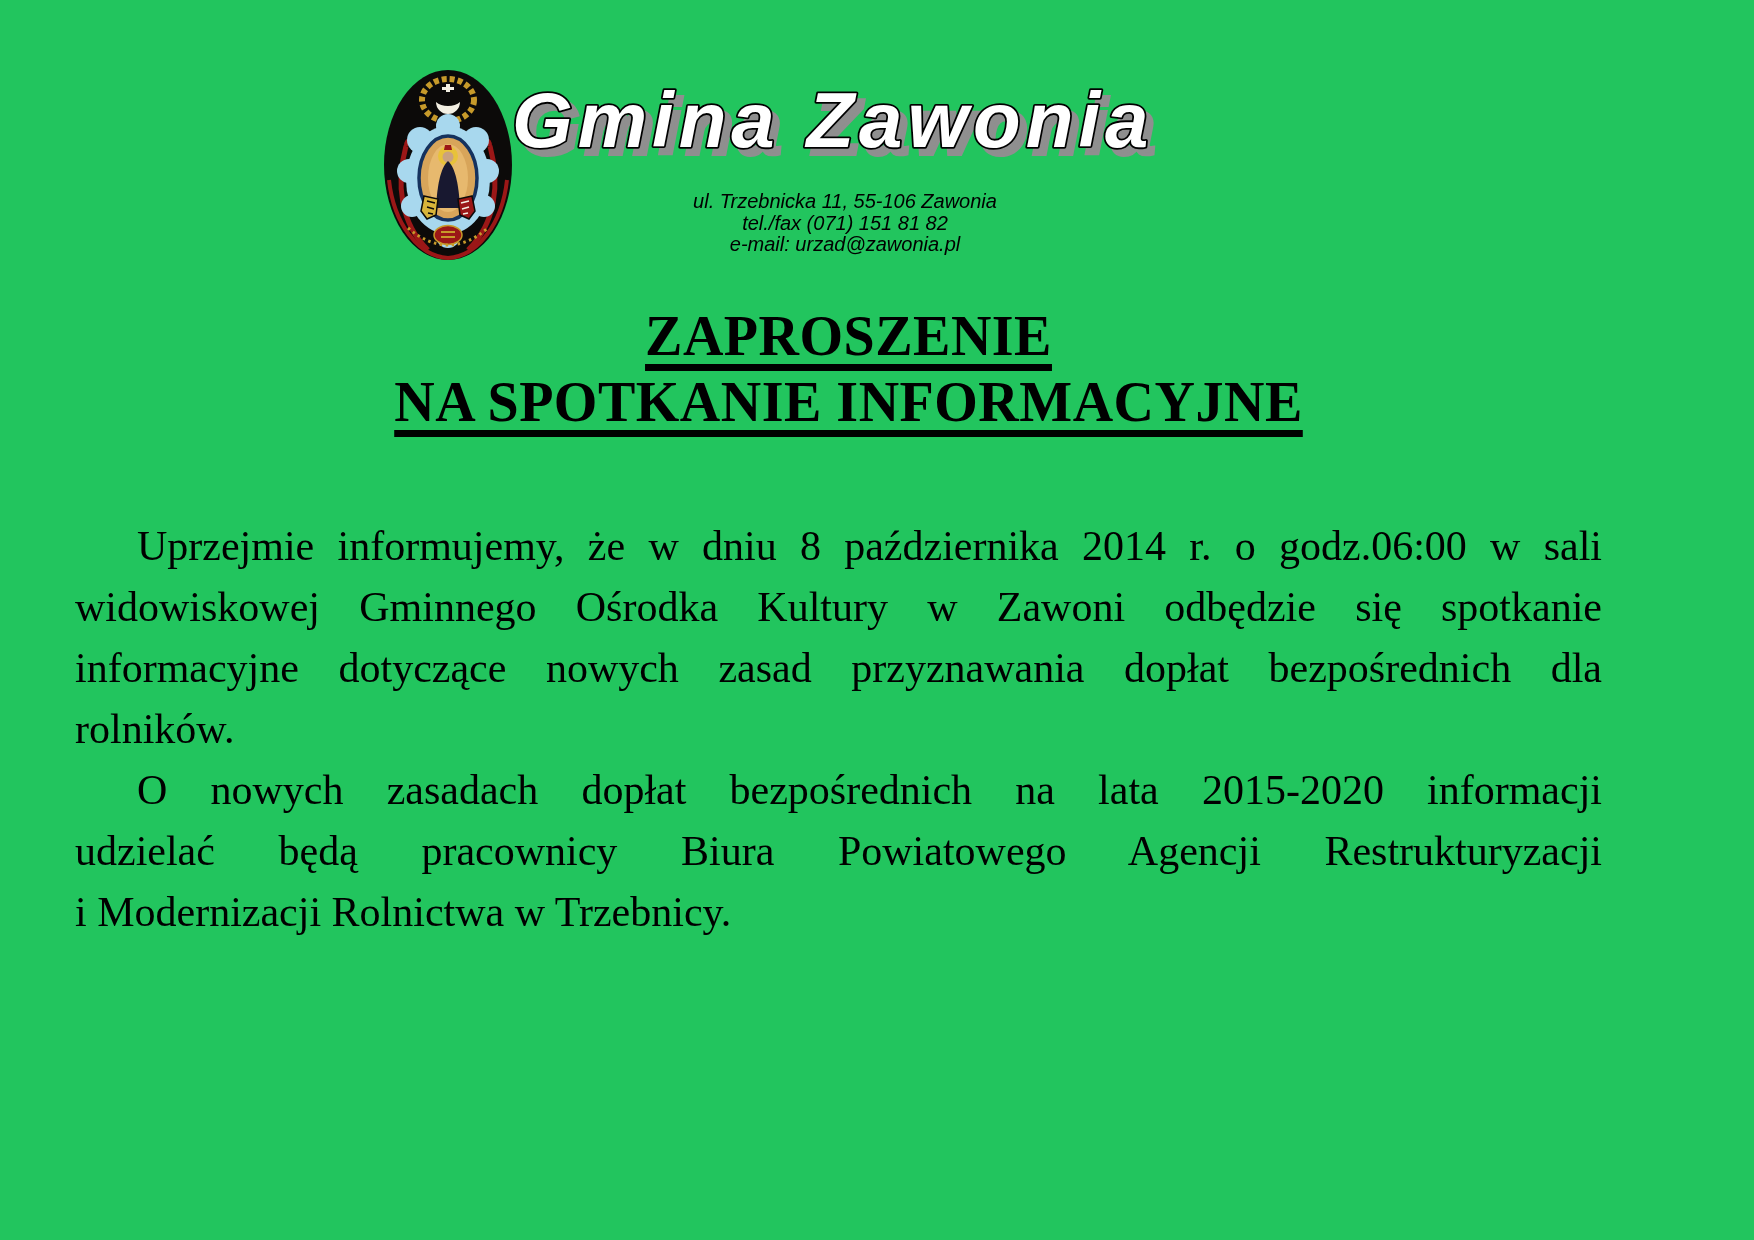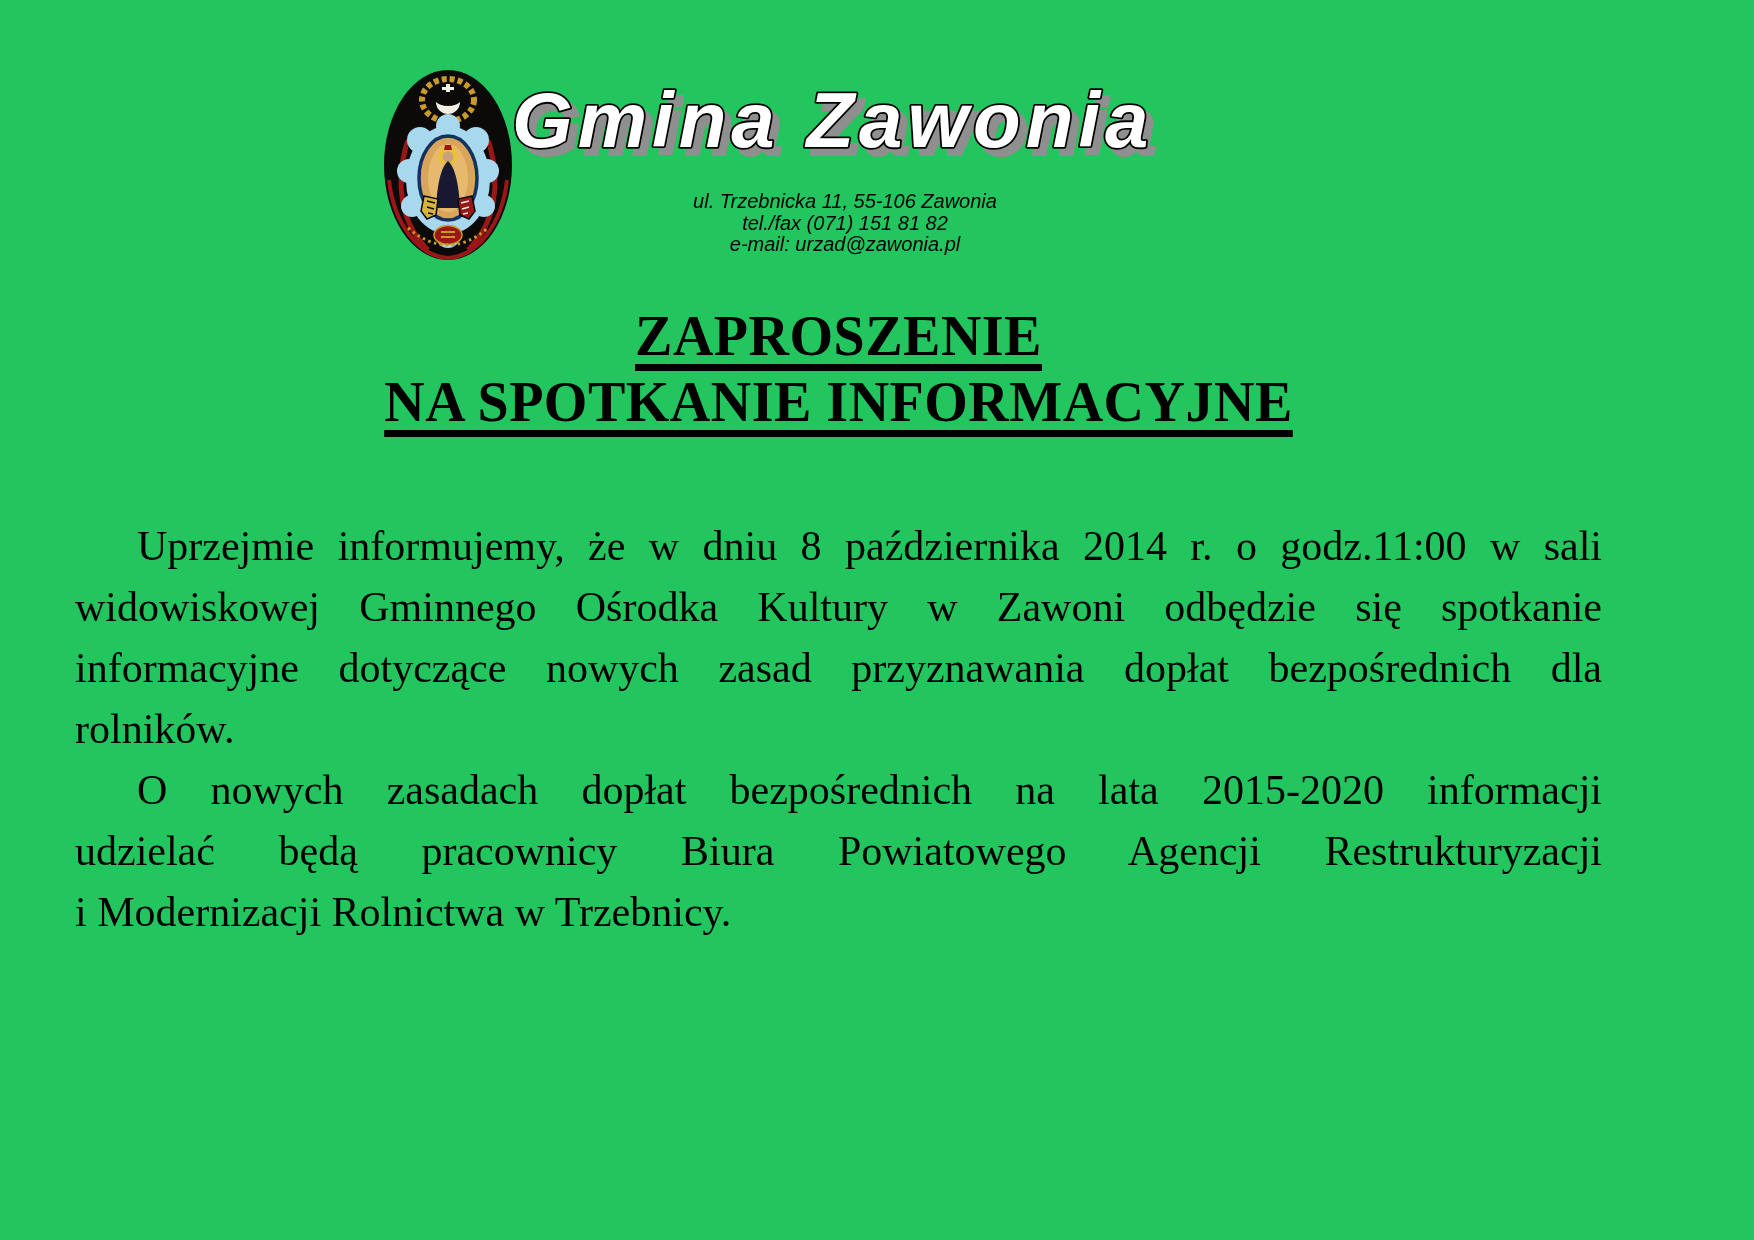--- a/index.html
+++ b/index.html
@@ -56,21 +56,21 @@
     color: #000000;
   }
   .weblink {
     color: #0000cc;
     text-decoration: underline;
   }
 
   
   .headings {
     position: absolute;
-    left: 75px;
+    left: 85px;
     top: 303px;
     width: 1527px;
     text-align: center;
   }
   .h-line {
     font-family: "Liberation Serif", serif;
     font-weight: bold;
     font-size: 56px;
     line-height: 66px;
     text-decoration: underline;
@@ -153,21 +153,21 @@
     <div>tel./fax (071) 151 81 82</div>
     <div>e-mail: urzad@zawonia.pl</div>
   </div>
 
   <div class="headings">
     <div class="h-line">ZAPROSZENIE</div>
     <div class="h-line">NA SPOTKANIE INFORMACYJNE</div>
   </div>
 
   <div class="content">
-    <div class="bline indent">Uprzejmie informujemy, że w dniu 8 października 2014 r. o godz.11:00 w sali</div>
+    <div class="bline indent">Uprzejmie informujemy, że w dniu 8 października 2014 r. o godz.06:00 w sali</div>
     <div class="bline">widowiskowej Gminnego Ośrodka Kultury w Zawoni odbędzie się spotkanie</div>
     <div class="bline">informacyjne dotyczące nowych zasad przyznawania dopłat bezpośrednich dla</div>
     <div class="bline last">rolników.</div>
     <div class="bline indent">O nowych zasadach dopłat bezpośrednich na lata 2015-2020 informacji</div>
     <div class="bline">udzielać będą pracownicy Biura Powiatowego Agencji Restrukturyzacji</div>
     <div class="bline last">i Modernizacji Rolnictwa w Trzebnicy.</div>
   </div>
 
 </div>
 

